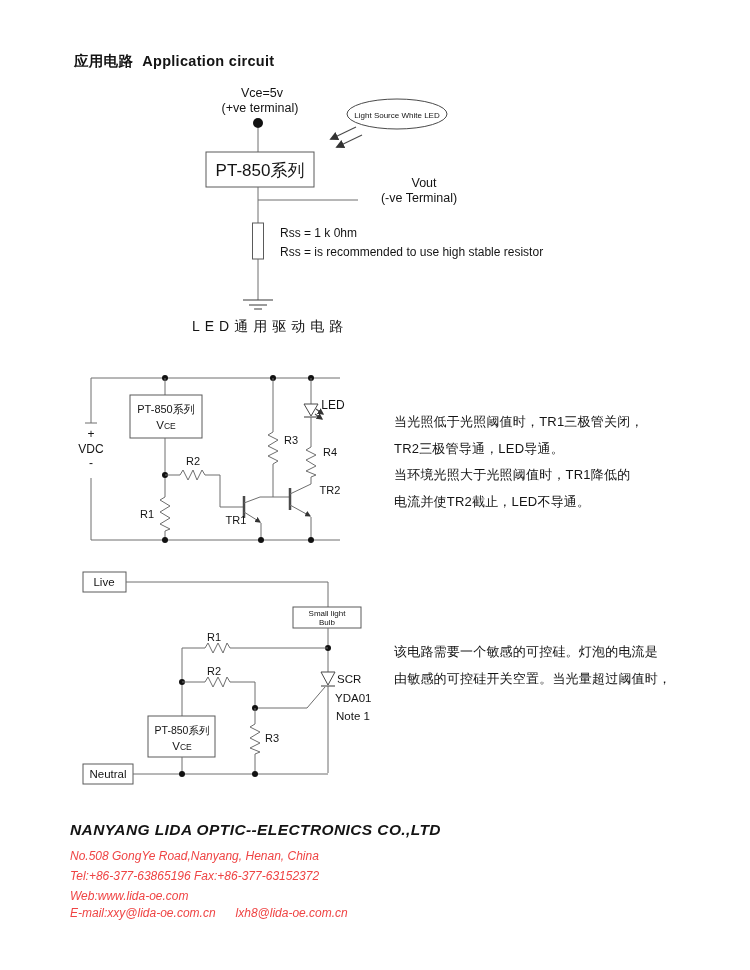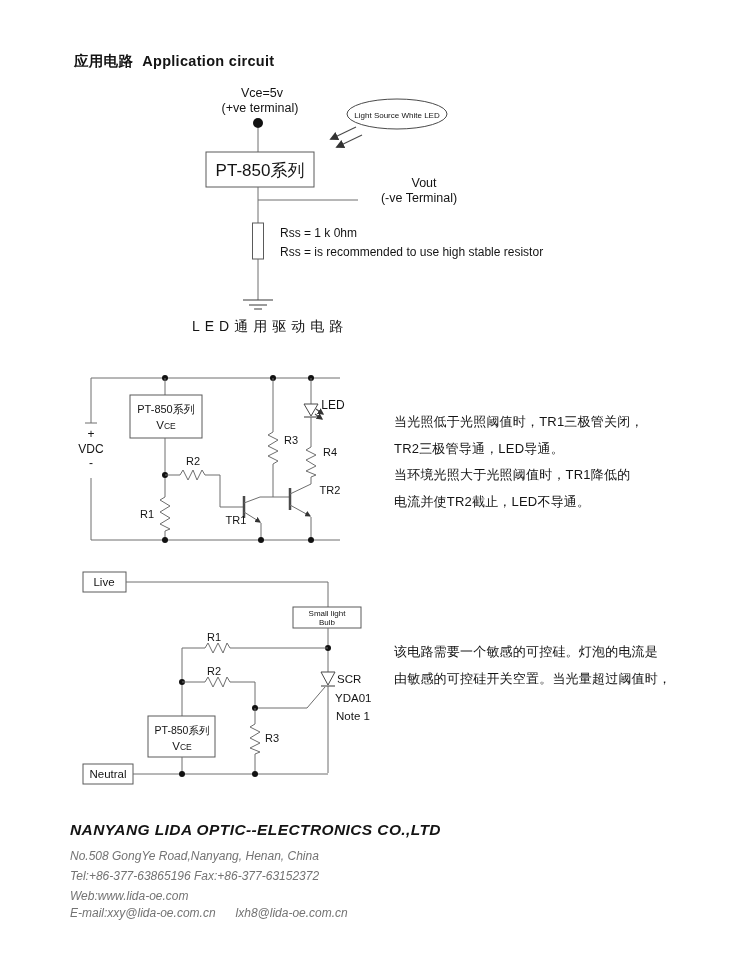--- a/index.html
+++ b/index.html
@@ -9,21 +9,21 @@
     overflow:hidden;
   }
   .abs{position:absolute;}
   .page-title{left:74px;top:52px;font-size:14.5px;font-weight:bold;letter-spacing:.3px;}
   .page-title .en{margin-left:9px;}
   .circuit2-heading{left:192px;top:318px;font-size:14px;letter-spacing:5px;font-weight:500;}
   .desc{width:345px;font-size:13px;line-height:26.5px;letter-spacing:.2px;}
   .desc1{left:394px;top:409px;}
   .desc2{left:394px;top:613px;margin-top:26px;}
   .footer-company{left:70px;top:821px;font-size:15.5px;font-weight:bold;font-style:italic;letter-spacing:.4px;}
-  .footer-line{left:70px;font-size:12px;font-style:italic;white-space:pre;color:#737373;}
+  .footer-line{left:70px;font-size:12px;font-style:italic;white-space:pre;color:#ef4444;}
   .f1{top:849px;}.f2{top:869px;}.f3{top:889px;}.f4{top:906px;}
   svg{position:absolute;left:0;top:0;}
   svg text{fill:#141414;font-family:"Liberation Sans","DejaVu Sans",sans-serif;}
   .wire{stroke:#6e6e6e;stroke-width:1;fill:none;}
   .wire-dk{stroke:#4a4a4a;stroke-width:1.1;fill:none;}
   .boxline{stroke:#5a5a5a;stroke-width:1;fill:#ffffff;}
   .dot{fill:#111;}
 </style>
 </head>
 <body>

